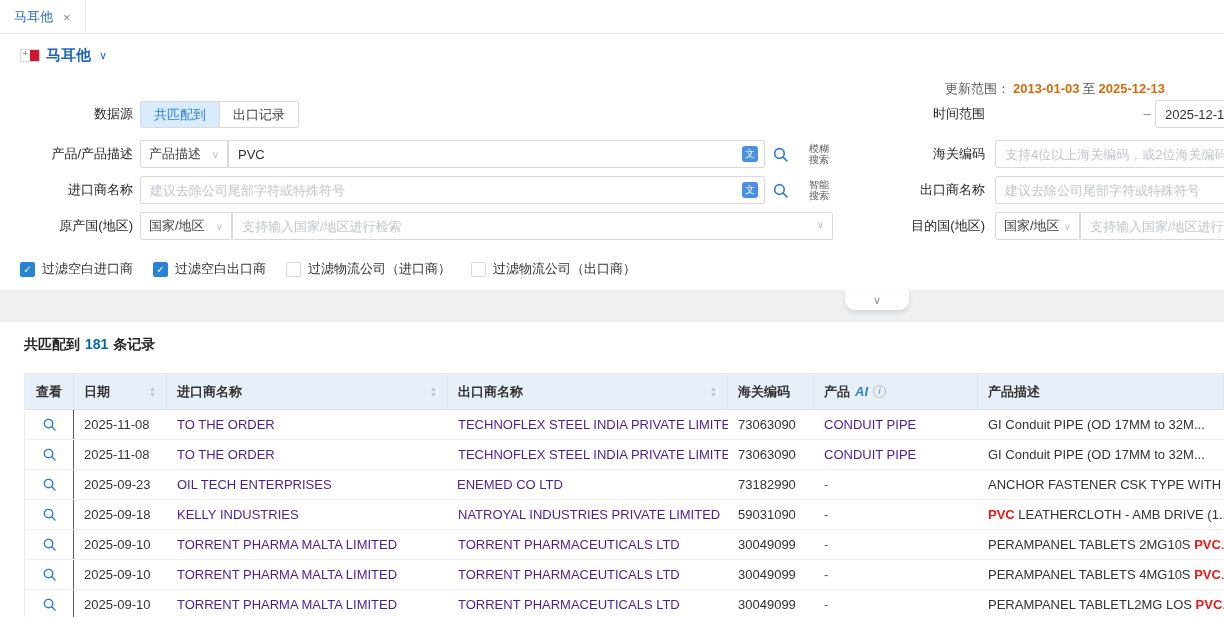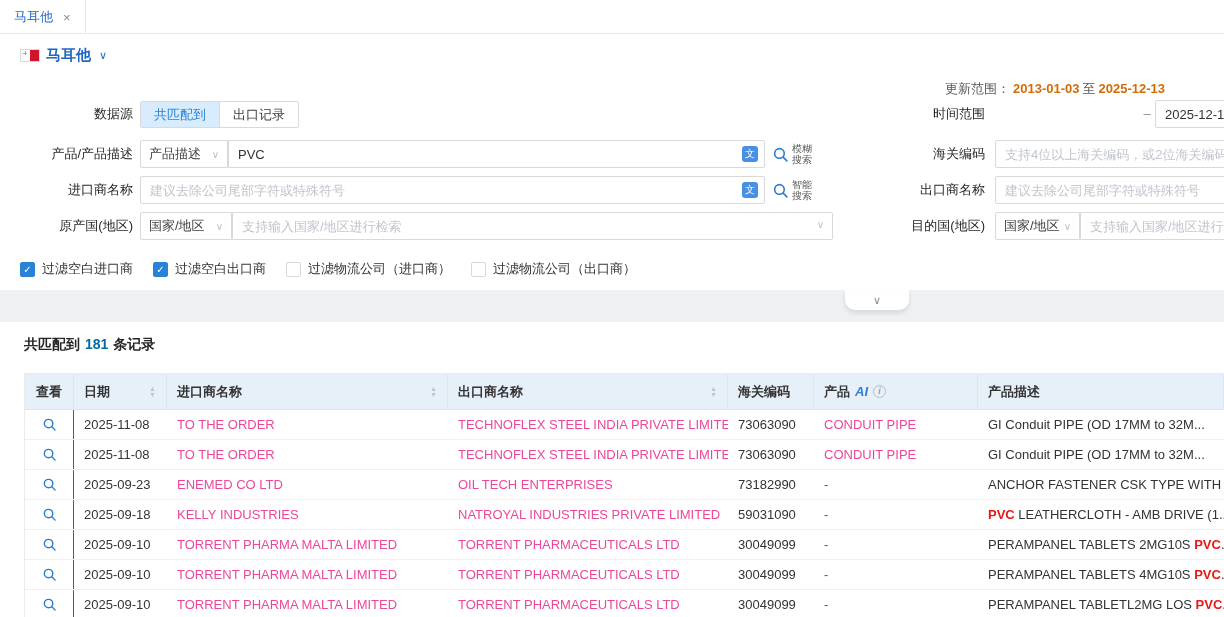--- a/index.html
+++ b/index.html
@@ -38,21 +38,21 @@
   .sel { position:absolute; height:28px; border:1px solid #d9d9d9; border-radius:2px 0 0 2px; background:#fff; display:flex; align-items:center; justify-content:space-between; padding:0 8px; color:#404040; cursor:pointer; }
   .sel .sel-caret { color:#bfbfbf; font-size:10px; margin-left:4px; }
 
   .inp-wrap { position:absolute; height:28px; }
   .inp-wrap input { width:100%; height:28px; border:1px solid #d9d9d9; border-radius:0 2px 2px 0; padding:0 28px 0 9px; font-size:13px; color:#333; font-family:inherit; outline:none; }
   .inp-wrap input::placeholder { color:#c0c4cc; }
   .inp-wrap.plain input { border-radius:2px; }
   .trans-icon { position:absolute; right:7px; top:6px; width:16px; height:16px; background:#4a90e2; border-radius:3px; color:#fff; font-size:10px; line-height:16px; text-align:center; cursor:pointer; }
   .in-caret { position:absolute; right:9px; top:7px; color:#bfbfbf; font-size:10px; }
 
-  .side-btn { position:absolute; left:772px; height:28px; display:flex; align-items:center; gap:3px; cursor:pointer; }
+  .side-btn { position:absolute; left:772px; height:28px; display:flex; align-items:center; gap:20px; cursor:pointer; }
   .side-btn .vtext { width:22px; font-size:10px; line-height:11px; color:#595959; }
 
   .date-inp { position:absolute; height:28px; }
   .date-inp input { width:100%; height:28px; border:1px solid #d9d9d9; border-radius:2px; padding:0 26px 0 9px; font-size:13px; color:#333; font-family:inherit; outline:none; }
   .cal-icon { position:absolute; right:7px; top:7px; }
   .date-sep { position:absolute; left:1140px; width:14px; text-align:center; line-height:28px; color:#8c8c8c; }
 
   .cbx-row { position:absolute; top:226px; left:20px; display:flex; align-items:center; gap:20px; }
   .cbx-item { display:flex; align-items:center; gap:7px; cursor:pointer; white-space:nowrap; }
   .cbx { width:15px; height:15px; border:1px solid #d9d9d9; border-radius:2px; background:#fff; display:flex; align-items:center; justify-content:center; font-size:10px; color:#fff; }
@@ -74,21 +74,21 @@
   .tbody .trow { height:30px; border-bottom:1px solid #f0f0f0; background:#fff; }
   .tbody .cell { line-height:29px; padding:0 10px; white-space:nowrap; overflow:hidden; }
   .c1 { width:49px; justify-content:center; }
   .c2 { width:93px; } .c3 { width:281px; } .c4 { width:280px; } .c5 { width:86px; } .c6 { width:164px; }
   .c7 { flex:1; min-width:0; }
   .tbody .c1 { border-right:1px solid #5a5a5a; display:flex; align-items:center; justify-content:center; }
   .sort-head { justify-content:space-between; cursor:pointer; }
   .sorter { display:flex; flex-direction:column; line-height:6px; font-size:7px; color:#c0c4cc; margin-left:6px; }
   .ai-badge { color:#2a82d4; font-weight:bold; margin-left:5px; font-style:italic; }
   .info-dot { width:13px; height:13px; border:1px solid #b9bec6; border-radius:50%; color:#9aa0a8; font-size:9px; line-height:11px; text-align:center; margin-left:5px; font-style:italic; }
-  .link { color:#ec4899; cursor:pointer; }
+  .link { color:#4c1d95; cursor:pointer; }
   .dash { color:#595959; }
   .hl { color:#e61919; font-weight:bold; }
   .view-btn { cursor:pointer; display:inline-flex; }
 </style>
 </head>
 <body>
 
 <div class="screen">
 
   <div class="tabbar">
@@ -281,22 +281,22 @@
         <div class="trow">
           <div class="cell c1">
               <span class="view-btn">
                 <svg viewBox="0 0 16 16" width="15" height="15">
                   <circle cx="7" cy="7" r="4.5" fill="none" stroke="#2b7bd3" stroke-width="1.5"></circle>
                   <line x1="10.5" y1="10.5" x2="14" y2="14" stroke="#2b7bd3" stroke-width="1.5" stroke-linecap="round"></line>
                 </svg>
               </span>
             </div>
           <div class="cell c2">2025-09-23</div>
+          <div class="cell c4 link">OIL TECH ENTERPRISES</div>
           <div class="cell c3 link">ENEMED CO LTD</div>
-          <div class="cell c4 link">OIL TECH ENTERPRISES</div>
           <div class="cell c5">73182990</div>
           <div class="cell c6 dash">-</div>
           <div class="cell c7"><span>ANCHOR FASTENER CSK TYPE WITH ...</span><span class="hl"></span><span></span></div>
         </div>
 
         <div class="trow">
           <div class="cell c1">
               <span class="view-btn">
                 <svg viewBox="0 0 16 16" width="15" height="15">
                   <circle cx="7" cy="7" r="4.5" fill="none" stroke="#2b7bd3" stroke-width="1.5"></circle>

